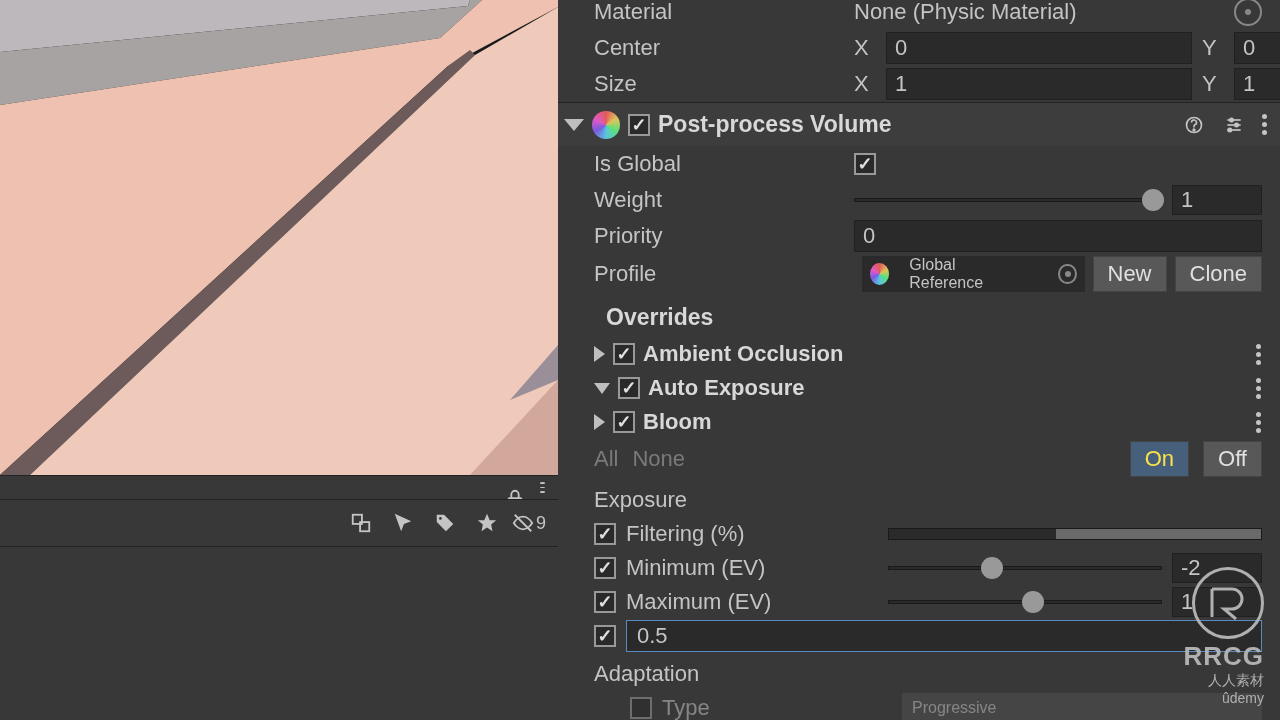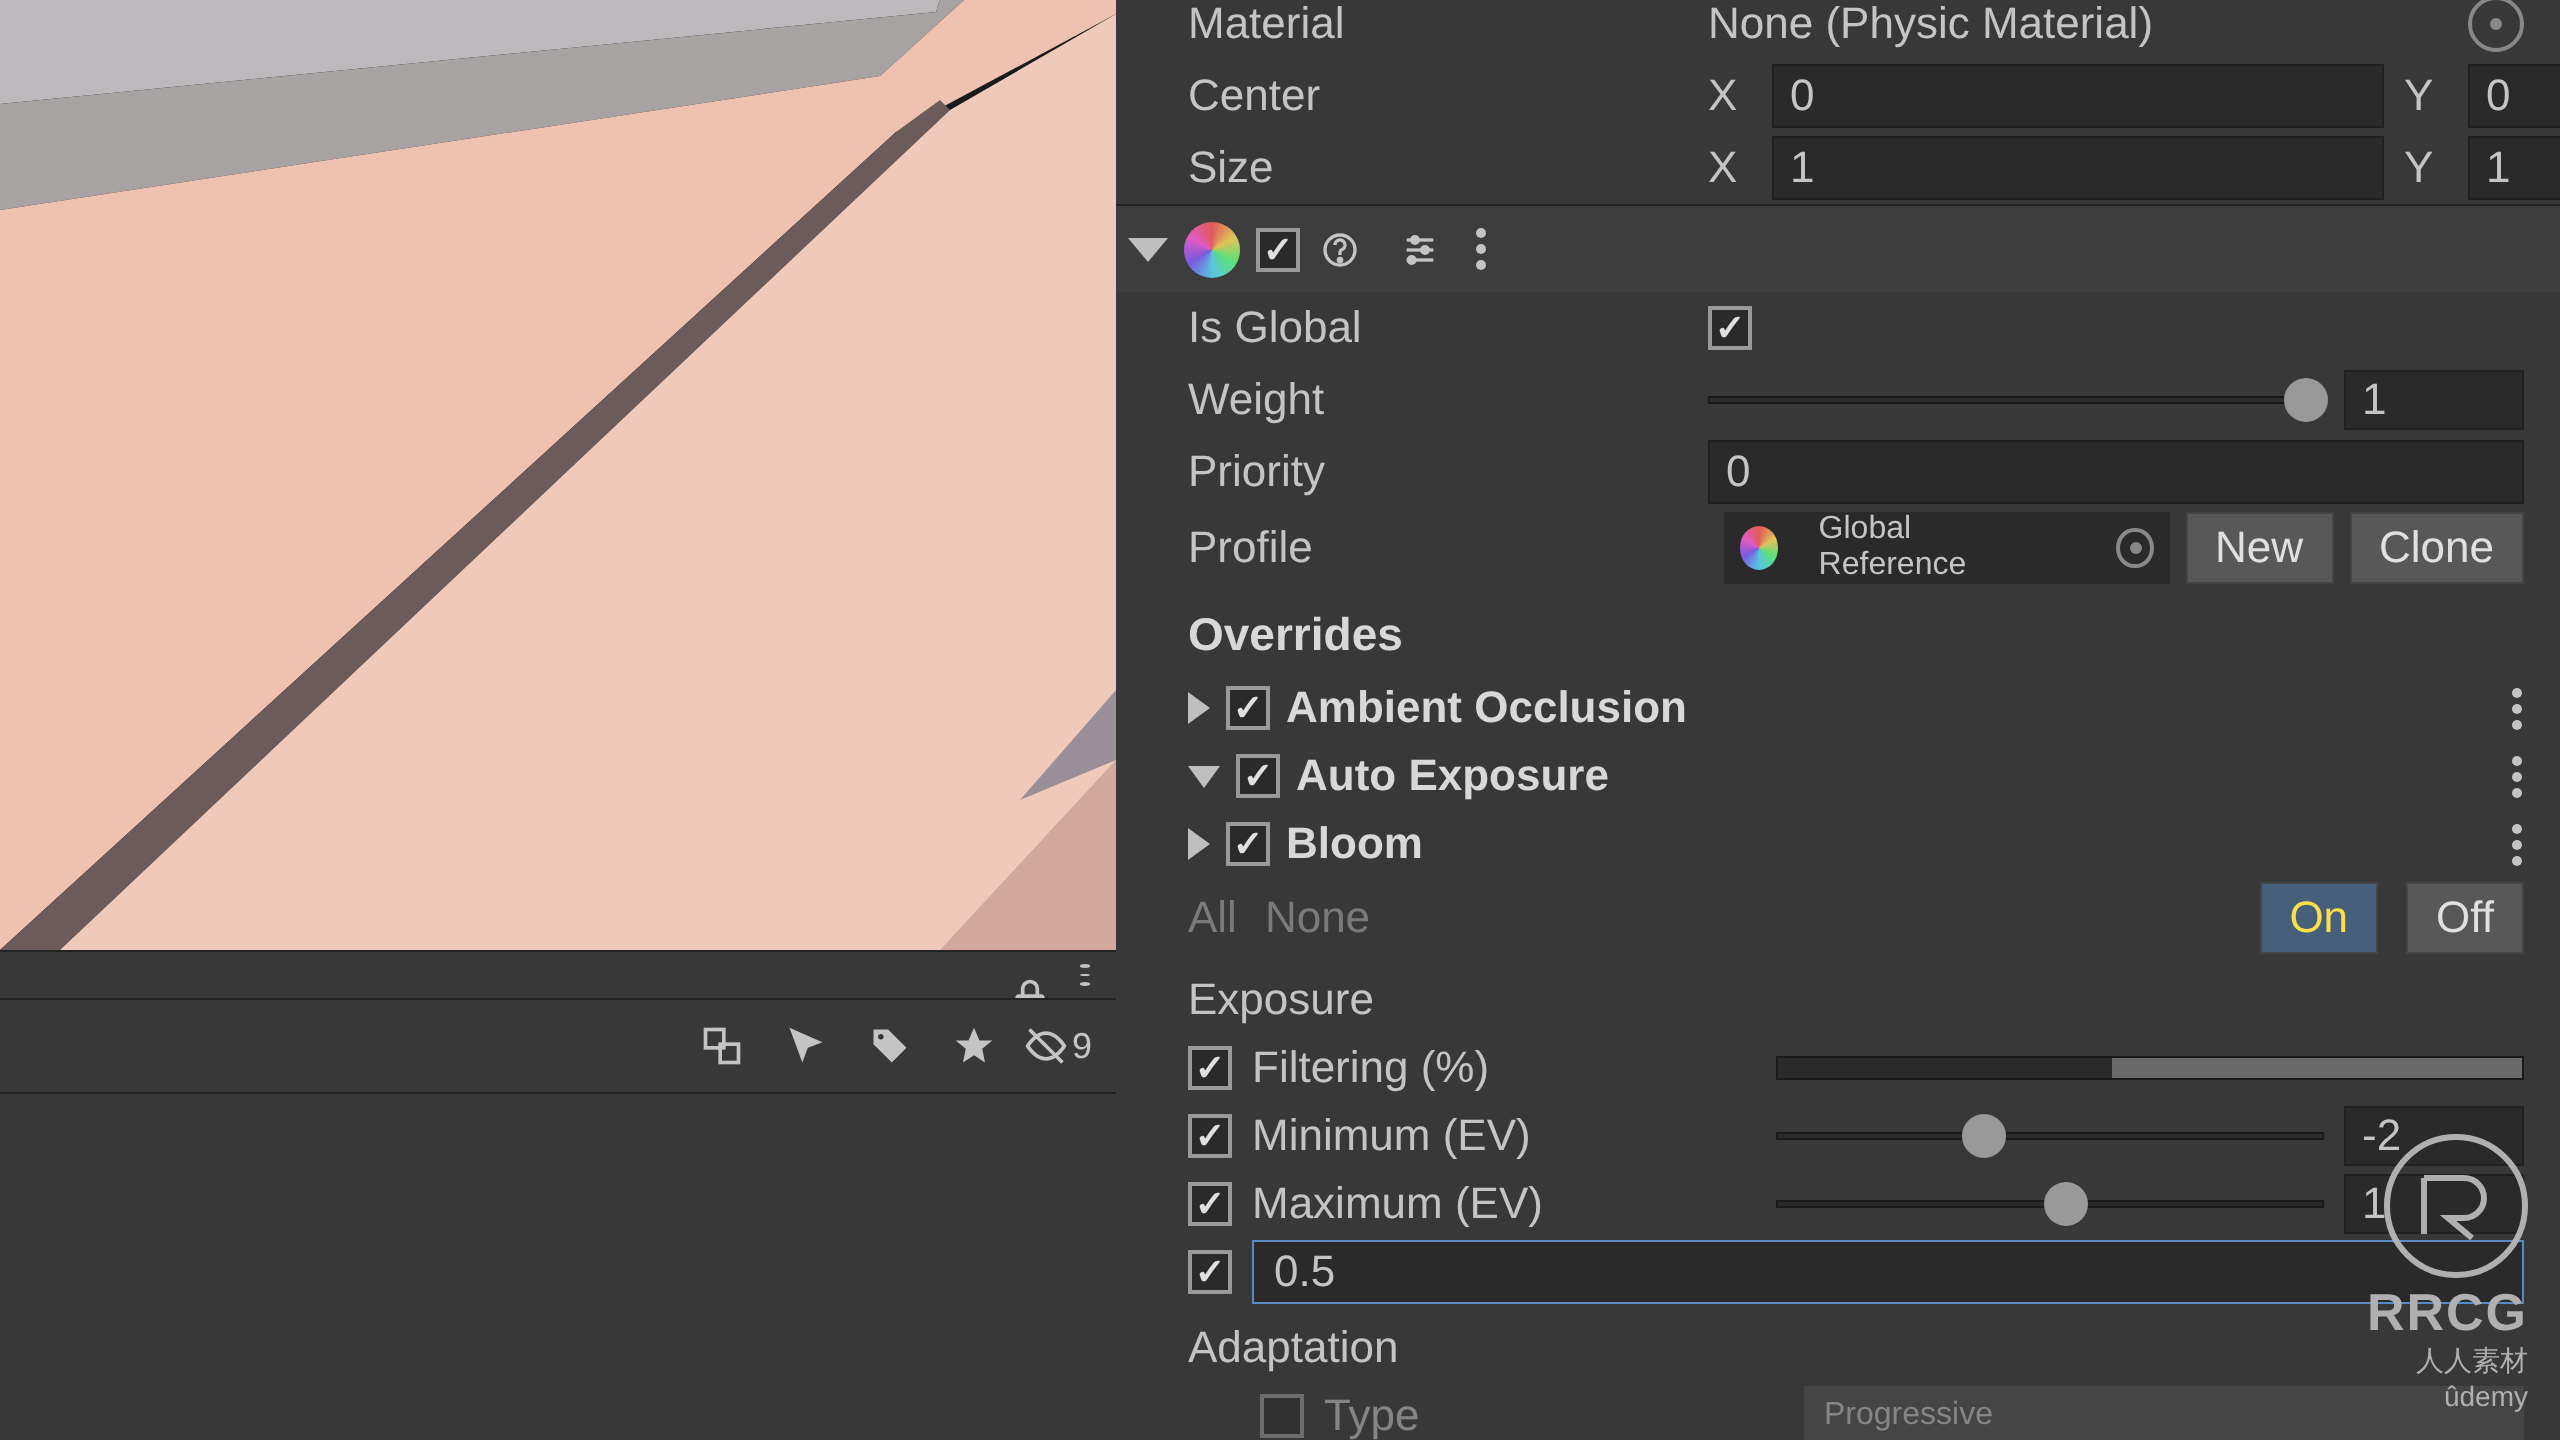--- a/index.html
+++ b/index.html
@@ -51,21 +51,21 @@
 
 .input-row { display: flex; align-items: center; height: 36px; padding: 0 18px 0 36px; }
 .input-row .label { flex: 0 0 260px; }
 .text-input { flex: 1; background: #2a2a2a; border: 1px solid #202020; height: 32px; color: #c4c4c4; font-size: 22px; padding: 0 8px; }
 
 .profile-row { display: flex; align-items: center; height: 40px; padding: 0 18px 0 36px; gap: 8px; }
 .profile-row .label { flex: 0 0 260px; }
 .profile-ref { flex: 1; display: flex; align-items: center; gap: 20px; background: #2a2a2a; height: 36px; padding: 16px 8px; }
 .btn { background: #585858; color: #e0e0e0; height: 36px; padding: 0 14px; border: 1px solid #444; font-size: 22px; cursor: pointer; display: flex; align-items: center; }
 
-.section-heading { font-size: 23px; font-weight: bold; color: #d8d8d8; padding: 10px 18px 6px 36px; }
+.section-heading { font-size: 23px; font-weight: bold; color: #d8d8d8; padding: 10px 18px 6px 48px; }
 .sub-heading { font-size: 22px; color: #c4c4c4; padding: 8px 18px 4px 36px; }
 
 .override-row { display: flex; align-items: center; height: 34px; padding: 0 18px 0 36px; gap: 8px; }
 .foldout-right { width: 0; height: 0; border-top: 8px solid transparent; border-bottom: 8px solid transparent; border-left: 11px solid #bfbfbf; cursor: pointer; }
 .foldout-down { width: 0; height: 0; border-left: 8px solid transparent; border-right: 8px solid transparent; border-top: 11px solid #bfbfbf; cursor: pointer; }
 .override-label { font-size: 22px; font-weight: bold; color: #d8d8d8; flex: 1; }
 
 .allnone-row { display: flex; align-items: center; height: 40px; padding: 0 18px 0 36px; gap: 14px; }
 .allnone-row .dim { color: #7a7a7a; font-size: 22px; cursor: pointer; }
 .allnone-spacer { flex: 1; }
@@ -181,20 +181,21 @@
       <span class="vec-label">Y</span>
       <input class="vec-input" value="1" style="">
 
     </div>
   </div>
 
   <div class="component-header">
     <div class="foldout"></div>
     <div class="ppv-icon"></div>
     <div class="chk checked"></div>
+    <div class="component-title">Post-process Volume</div>
     <div class="hdr-icons">
       <div class="hdr-icon">
           <svg viewBox="0 0 24 24" fill="none" stroke="currentColor" stroke-width="2">
             <circle cx="12" cy="12" r="9"></circle>
             <path d="M9 9a3 3 0 1 1 4 2.8c-.7.4-1 1-1 1.7V15"></path>
             <circle cx="12" cy="18" r="1" fill="currentColor"></circle>
           </svg>
         </div>
       <div class="hdr-icon">
           <svg viewBox="0 0 24 24" fill="none" stroke="currentColor" stroke-width="2">

